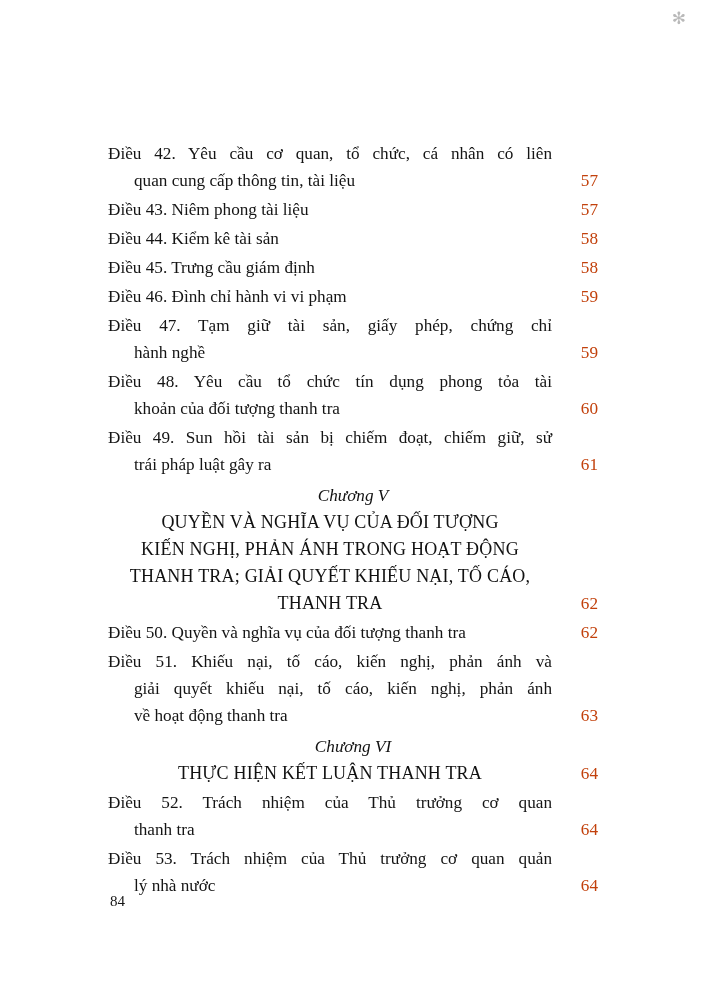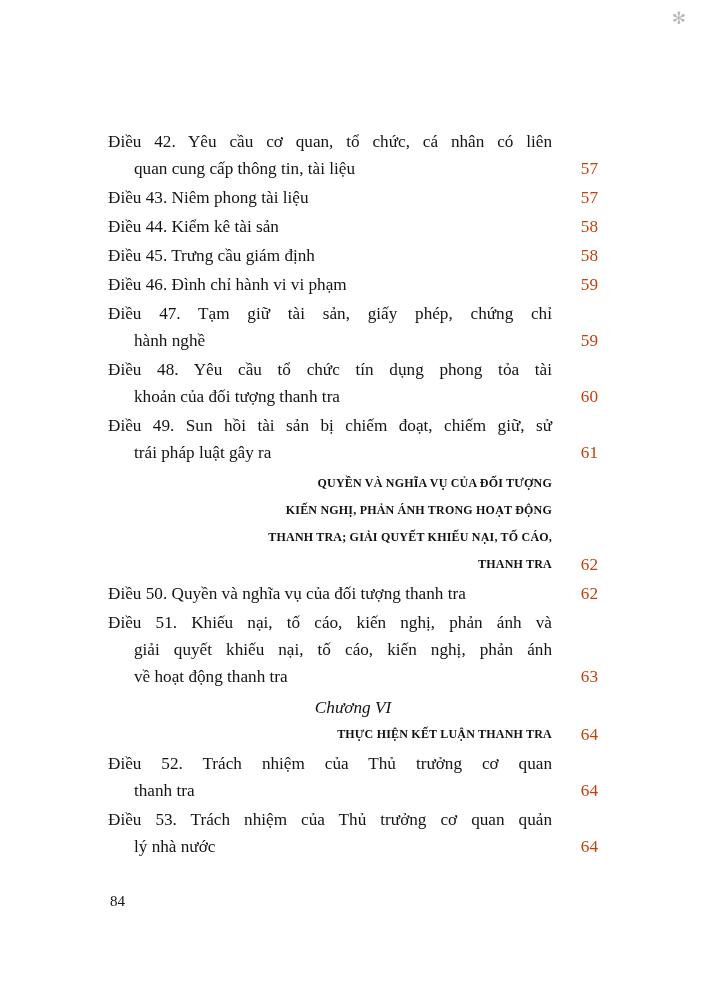--- a/index.html
+++ b/index.html
@@ -26,21 +26,21 @@
     top: 10px;
     right: 22px;
     font-size: 17px;
     color: #b9b9b9;
     line-height: 1;
     user-select: none;
   }
   .content {
     position: absolute;
     left: 108px;
-    top: 128px;
+    top: 140px;
     width: 490px;
   }
   .toc-row {
     display: flex;
     align-items: baseline;
     justify-content: space-between;
     margin-bottom: 2px;
   }
   .toc-text {
     font-size: 17.2px;
@@ -76,25 +76,24 @@
     margin-top: 4px;
     margin-bottom: 2px;
   }
   .chapter-label {
     text-align: center;
     font-style: italic;
     font-size: 17.2px;
     line-height: 27px;
   }
   .chapter-title {
-    text-align: right;
-    font-size: 12px;
+    text-align: center;
+    font-size: 18px;
     line-height: 27px;
     letter-spacing: 0.2px;
-    font-weight: bold;
   }
   .chapter-row {
     display: flex;
     align-items: flex-end;
     justify-content: space-between;
   }
   .chapter-row .chapter-title-wrap {
     flex: 1 1 auto;
     padding-right: 12px;
   }
@@ -169,20 +168,21 @@
 
     <div class="toc-row">
       <div class="toc-text">
         <span class="justified">Điều 49. Sun hồi tài sản bị chiếm đoạt, chiếm giữ, sử</span>
         <span class="l2">trái pháp luật gây ra</span>
       </div>
       <div class="toc-page bottom">61</div>
     </div>
 
     <div class="chapter-block">
+      <div class="chapter-label">Chương V</div>
       <div class="chapter-row">
         <div class="chapter-title-wrap">
           <div class="chapter-title">QUYỀN VÀ NGHĨA VỤ CỦA ĐỐI TƯỢNG</div>
           <div class="chapter-title">KIẾN NGHỊ, PHẢN ÁNH TRONG HOẠT ĐỘNG</div>
           <div class="chapter-title">THANH TRA; GIẢI QUYẾT KHIẾU NẠI, TỐ CÁO,</div>
           <div class="chapter-title">THANH TRA</div>
         </div>
         <div class="toc-page">62</div>
       </div>
     </div>

